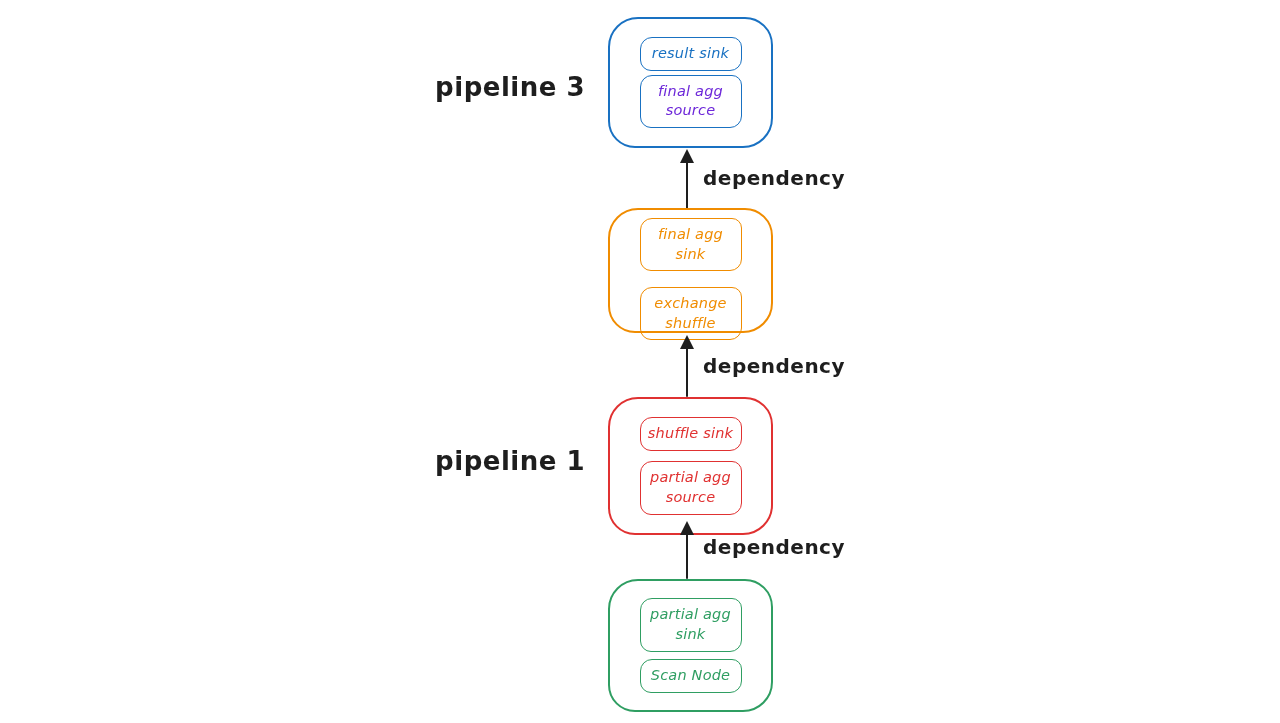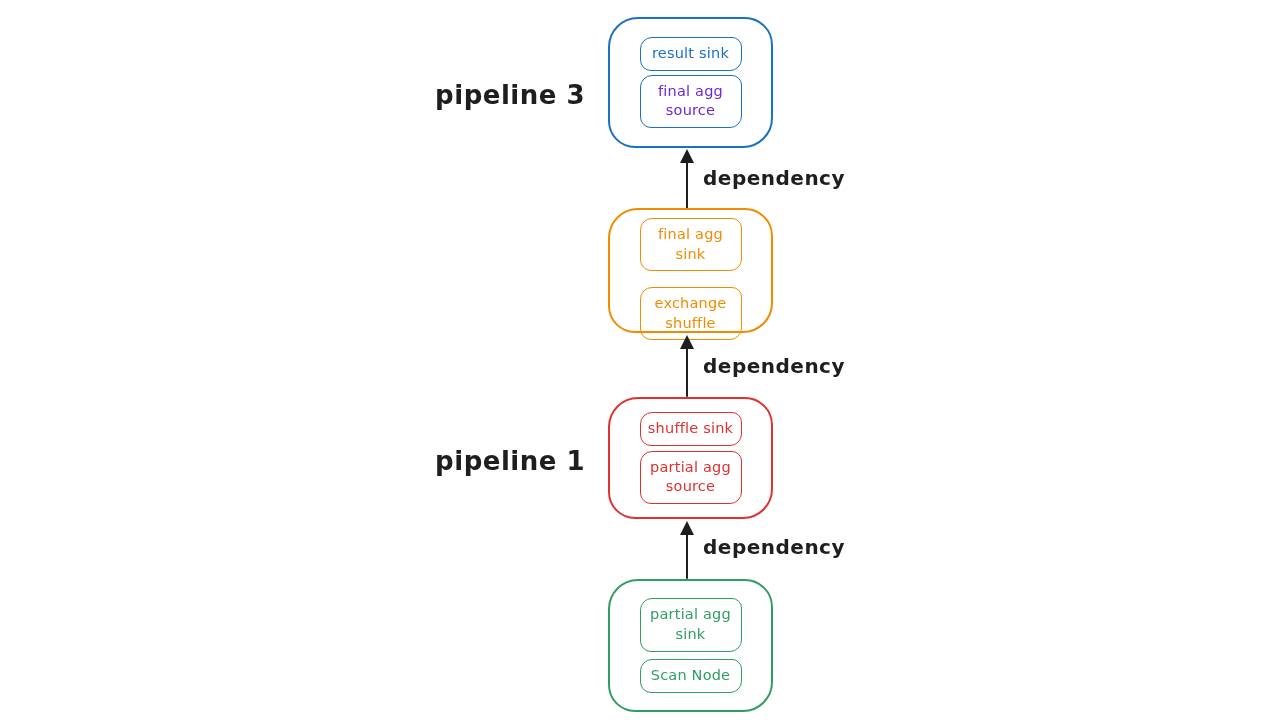--- a/index.html
+++ b/index.html
@@ -32,20 +32,21 @@
   .node {
     width: 102px;
     border: 1.6px solid #000;
     border-radius: 12px 10px 12px 11px;
     box-sizing: border-box;
     padding: 6px 3px;
     text-align: center;
     font-size: 14.5px;
     line-height: 1.35;
     letter-spacing: 0.2px;
+    font-style: italic;
   }
   
   .pipeline-label {
     position: absolute;
     left: 380px;
     width: 205px;
     text-align: right;
     font-size: 26px;
     font-weight: 600;
     color: #1e1e1e;
@@ -79,24 +80,24 @@
     position: absolute;
     left: 703px;
     font-size: 20px;
     font-weight: 600;
     color: #1e1e1e;
     letter-spacing: 0.5px;
   }
   
   #box-p3 { top: 17px;  height: 131px; padding: 14px 0; }
   #box-p2 { top: 208px; height: 125px; padding: 8px 0; gap: 16px; }
-  #box-p1 { top: 397px; height: 122px; padding: 8px 0; }
+  #box-p1 { top: 397px; height: 138px; padding: 8px 0; }
   #box-p0 { top: 579px; height: 133px; padding: 10px 0; }
 
-  #label-p3 { top: 80px; }
+  #label-p3 { top: 72px; }
   #label-p2 { top: 256px; }
   #label-p1 { top: 446px; }
   #label-p0 { top: 625px; }
 
   #arrow-1 { left: 680px; top: 149px; height: 61px; }
   #arrow-2 { left: 680px; top: 335px; height: 62px; }
   #arrow-3 { left: 680px; top: 521px; height: 58px; }
 
   #dep-1 { top: 166px; }
   #dep-2 { top: 354px; }

